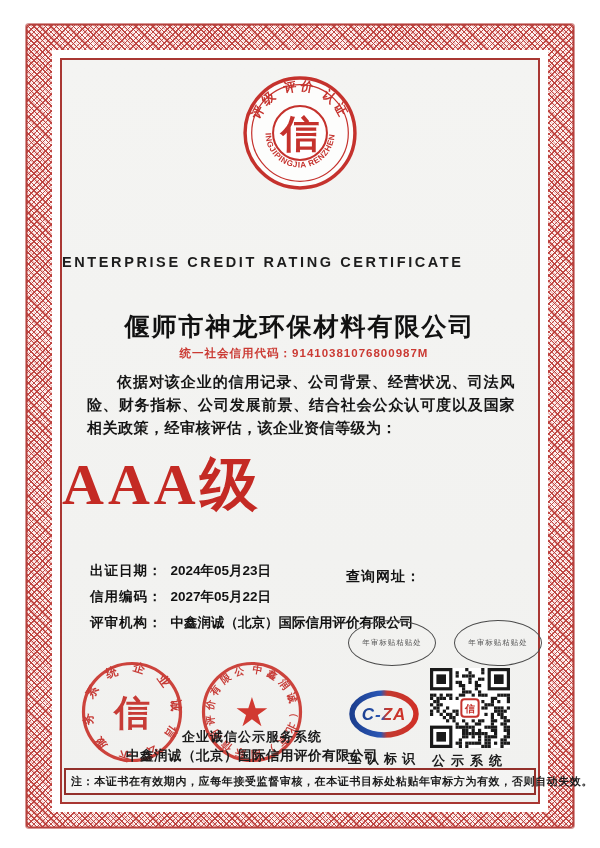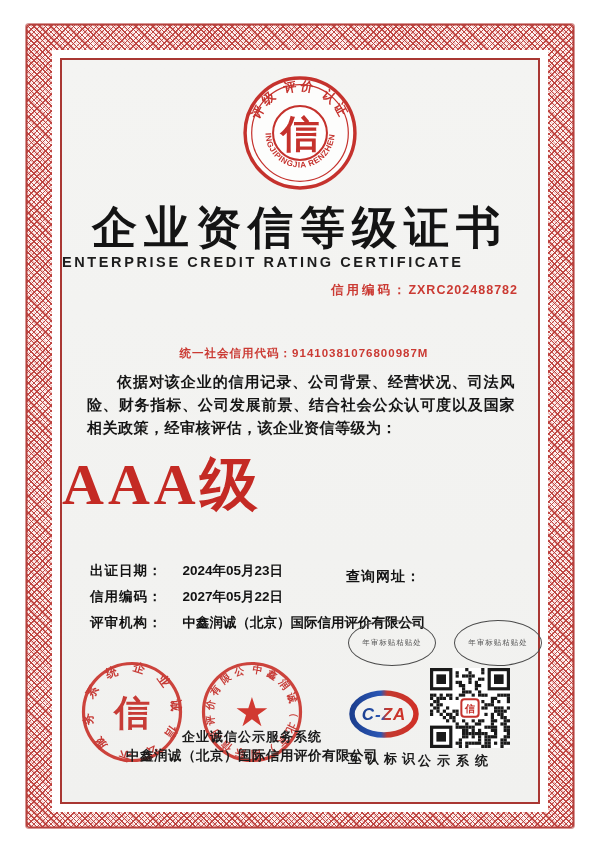--- a/index.html
+++ b/index.html
@@ -59,21 +59,21 @@
 
   .rating{
     position:absolute;top:386px;left:0;right:0;text-align:left;
     font-family:"Liberation Serif","DejaVu Serif",serif;
     font-size:58px;font-weight:bold;color:#c42a24;letter-spacing:4px;
   }
 
   
   .details{position:absolute;left:28px;top:498px;}
   .drow{display:flex;font-size:13.5px;font-weight:bold;color:#121212;line-height:26px;white-space:nowrap;}
-  .drow .lab{letter-spacing:1px;margin-right:20px;}
+  .drow .lab{letter-spacing:1px;margin-right:8px;}
 
   .annual-label{
     position:absolute;left:284px;top:508px;
     font-size:14px;font-weight:bold;color:#121212;letter-spacing:1px;
   }
   .slots{position:absolute;left:286px;top:560px;display:flex;gap:18px;}
   .slot{
     width:86px;height:44px;border:1.5px solid #4a4a4a;border-radius:50%;
     display:flex;align-items:center;justify-content:center;
     font-size:7.5px;color:#5a5a5a;letter-spacing:1px;background:transparent;
@@ -91,21 +91,21 @@
     position:absolute;left:-30px;top:687px;width:440px;text-align:center;
     font-size:13.5px;font-weight:bold;color:#1a1a1a;letter-spacing:.5px;white-space:nowrap;
   }
   .cza{position:absolute;left:280px;top:624px;width:84px;height:64px;}
   .cza-cap{
     position:absolute;left:262px;top:690px;width:120px;text-align:center;
     font-size:13px;font-weight:bold;color:#1a1a1a;letter-spacing:5px;
   }
   .qr{position:absolute;left:368px;top:608px;width:80px;height:80px;}
   .qr-cap{
-    position:absolute;left:356px;top:692px;width:104px;
+    position:absolute;left:356px;top:692px;width:104px;text-align:center;
     font-size:13px;font-weight:bold;color:#1a1a1a;letter-spacing:6px;white-space:nowrap;
   }
 
   
   .footnote{
     position:absolute;left:2px;right:2px;top:708px;
     border:2px solid #93302b;padding:4px 5px;
     font-size:11px;font-weight:bold;color:#1c1c1c;letter-spacing:.6px;
     text-align:center;white-space:nowrap;background:rgba(255,255,255,.25);
   }
@@ -129,27 +129,24 @@
     <text class="sealtext" font-size="12.5" letter-spacing="3">
       <textPath href="#arcTop" startOffset="50%" text-anchor="middle">评级 评价 认证</textPath>
     </text>
     <text class="sealtext" font-size="8" letter-spacing="0.6">
       <textPath href="#arcBottom" startOffset="50%" text-anchor="middle">PINGJIPINGJIA RENZHENG</textPath>
     </text>
     <circle cx="58" cy="58" r="26.5" fill="#ffffff" stroke="#c5322d" stroke-width="2"></circle>
     <text class="sealtext" x="58" y="72" text-anchor="middle" font-size="38">信</text>
   </svg>
 
-  <div class="title-cn">企业资信等级证书</div>
   <div class="title-en">ENTERPRISE CREDIT RATING CERTIFICATE</div>
 
-  <div class="credit-code">
-    <span class="lbl">信用编码：</span><span>ZXRC202488782</span>
-  </div>
-
+
+  <div class="company">偃师市神龙环保材料有限公司</div>
   <div class="uscc">
     <span>统一社会信用代码：</span><span>91410381076800987M</span>
   </div>
 
   <div class="statement">依据对该企业的信用记录、公司背景、经营状况、司法风险、财务指标、公司发展前景、结合社会公众认可度以及国家相关政策，经审核评估，该企业资信等级为：</div>
 
   <div class="rating">AAA级</div>
 
   <div class="details">
     <div class="drow">
@@ -399,14 +396,15 @@
       <rect x="64" y="6.4" width="9.600000000000001" height="9.600000000000001" fill="#1a1a1a"></rect>
       <rect x="0" y="57.6" width="22.400000000000002" height="22.400000000000002" fill="#1a1a1a"></rect>
       <rect x="3.2" y="60.800000000000004" width="16" height="16" fill="#fff"></rect>
       <rect x="6.4" y="64" width="9.600000000000001" height="9.600000000000001" fill="#1a1a1a"></rect>
       <rect x="28.8" y="28.8" width="22.400000000000002" height="22.400000000000002" fill="#fff"></rect>
       <rect x="31.360000000000003" y="31.360000000000003" width="17.28" height="17.28" rx="3" fill="none" stroke="#c5322d" stroke-width="2"></rect>
       <text x="40" y="44" text-anchor="middle" font-size="10" font-weight="bold" fill="#c5322d">信</text>
     </svg>
   <div class="qr-cap">公示系统</div>
 
+  <div class="footnote">注：本证书在有效期内，应每年接受监督审核，在本证书目标处粘贴年审标方为有效，否则自动失效。</div>
 
 </div>
 
 </body></html>

